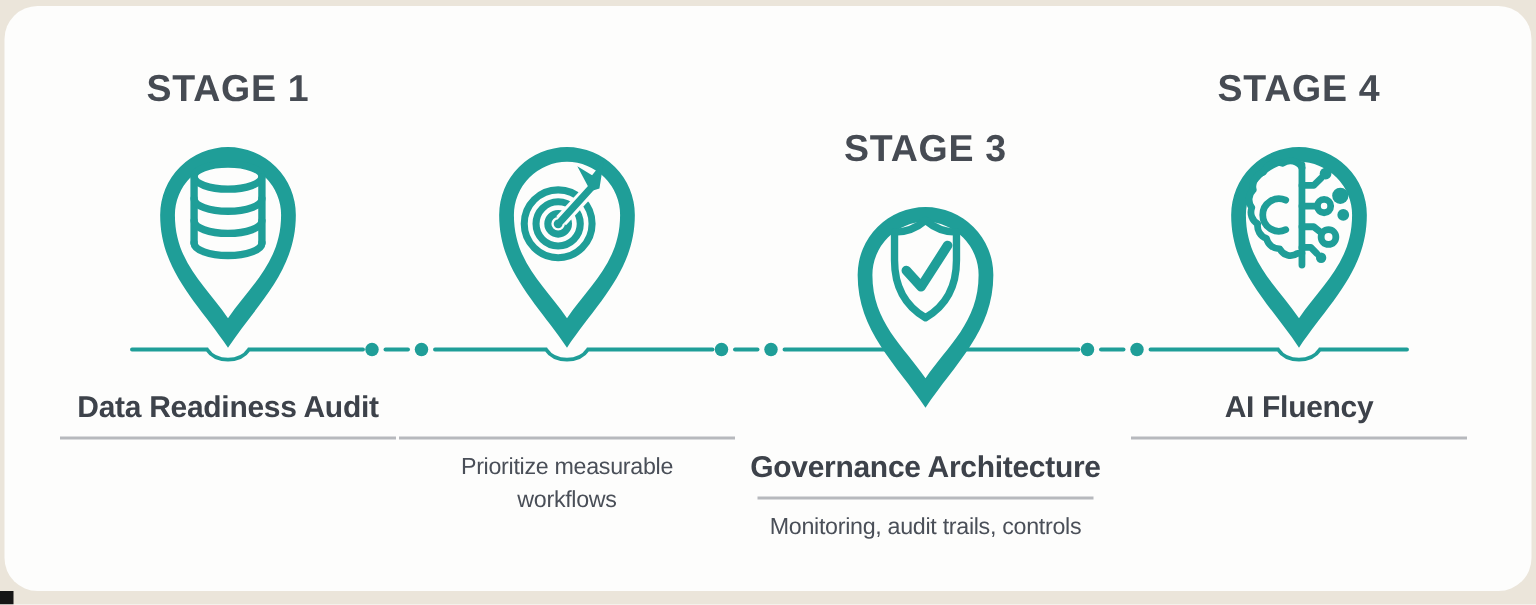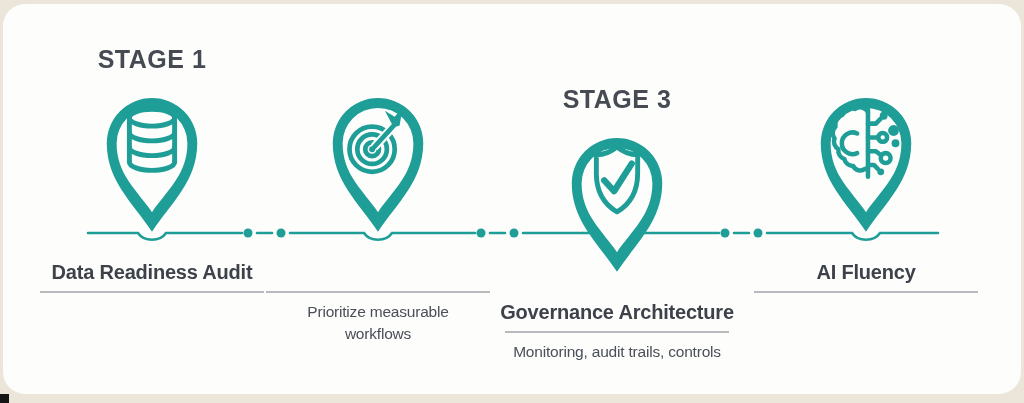--- a/index.html
+++ b/index.html
@@ -104,20 +104,21 @@
       <path stroke-width="5" d="M60,25 C67,31 75,33 81,33 L81,52 C81,72 72,84 60,91 C48,84 39,72 39,52 L39,33 C45,33 53,31 60,25 Z"></path>
       <path stroke-width="6.5" d="M47,59 L57,70 L75,42"></path>
     </g>
   </svg>
   <div class="title">Governance Architecture</div>
   <div class="divider"></div>
   <div class="subtitle">Monitoring, audit trails, controls</div>
 </div>
 
 <div class="col col4">
+  <div class="stage-label">STAGE 4</div>
   <svg class="pin" width="118" height="158" viewBox="0 0 120 160">
     <path fill="#1f9e98" d="M60,152 C40,122 14,100 14,62 A46,46 0 1 1 106,62 C106,100 80,122 60,152 Z"></path>
     <path fill="#fdfdfc" d="M60,132 C45,110 24,94 24,62 A36,36 0 1 1 96,62 C96,94 75,110 60,132 Z"></path>
     <g fill="none" stroke="#1f9e98" stroke-width="4.6" stroke-linecap="round" stroke-linejoin="round">
       <path d="M62,28 L62,96"></path>
       <path d="M62,30 a9,9 0 0 0 -13,-3 a10,10 0 0 0 -13,6 a10,10 0 0 0 -7,12 a9,9 0 0 0 -1,12 a9,9 0 0 0 4,11 a9,9 0 0 0 6,10 a9,9 0 0 0 9,7 a8,8 0 0 0 12,3 L62,88"></path>
       <path d="M51,52 a11,11 0 1 0 0,20"></path>
       <path d="M62,42 h8 l5,-5"></path>
       <path d="M62,56 h10"></path>
       <path d="M62,70 h8 l5,4"></path>

